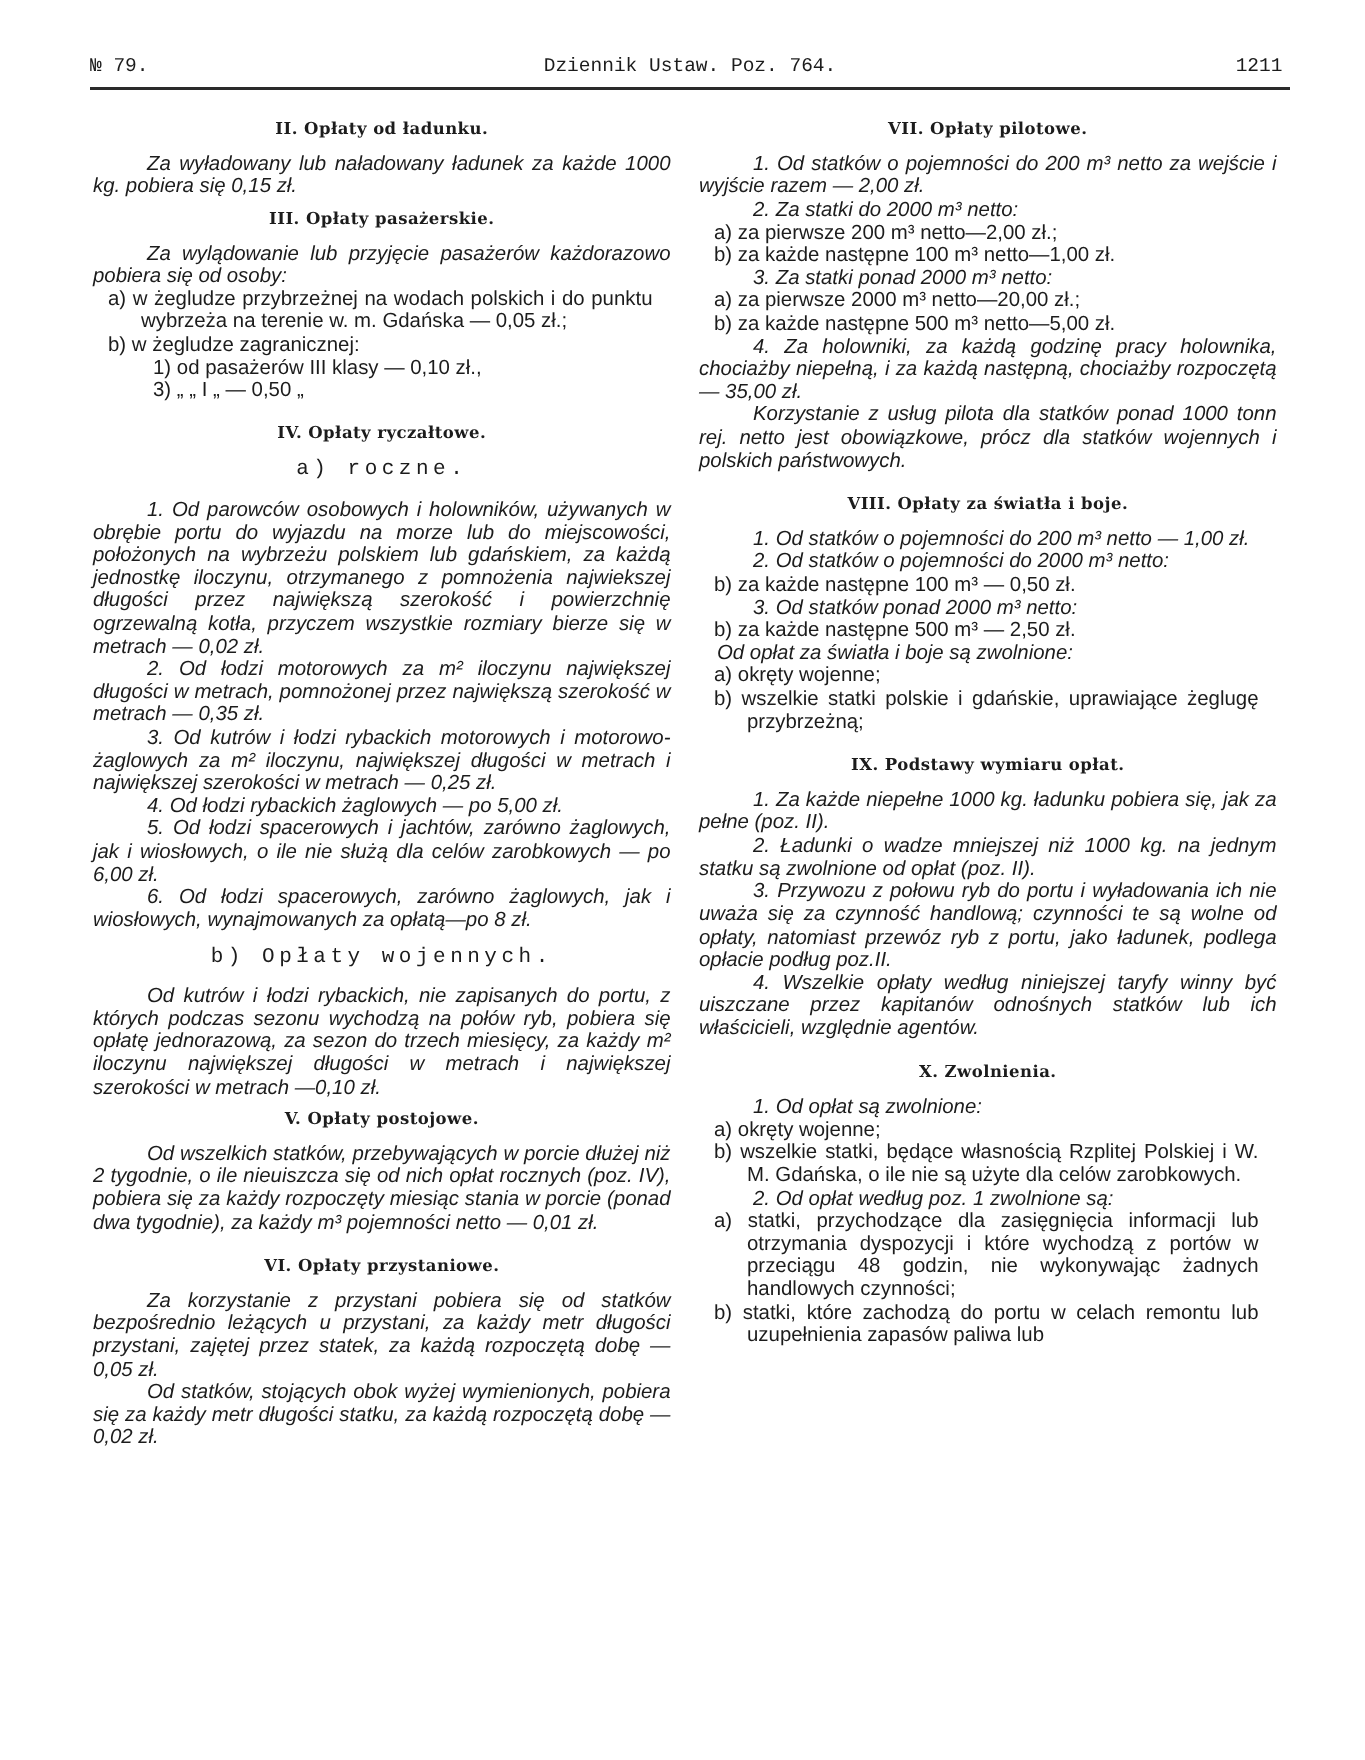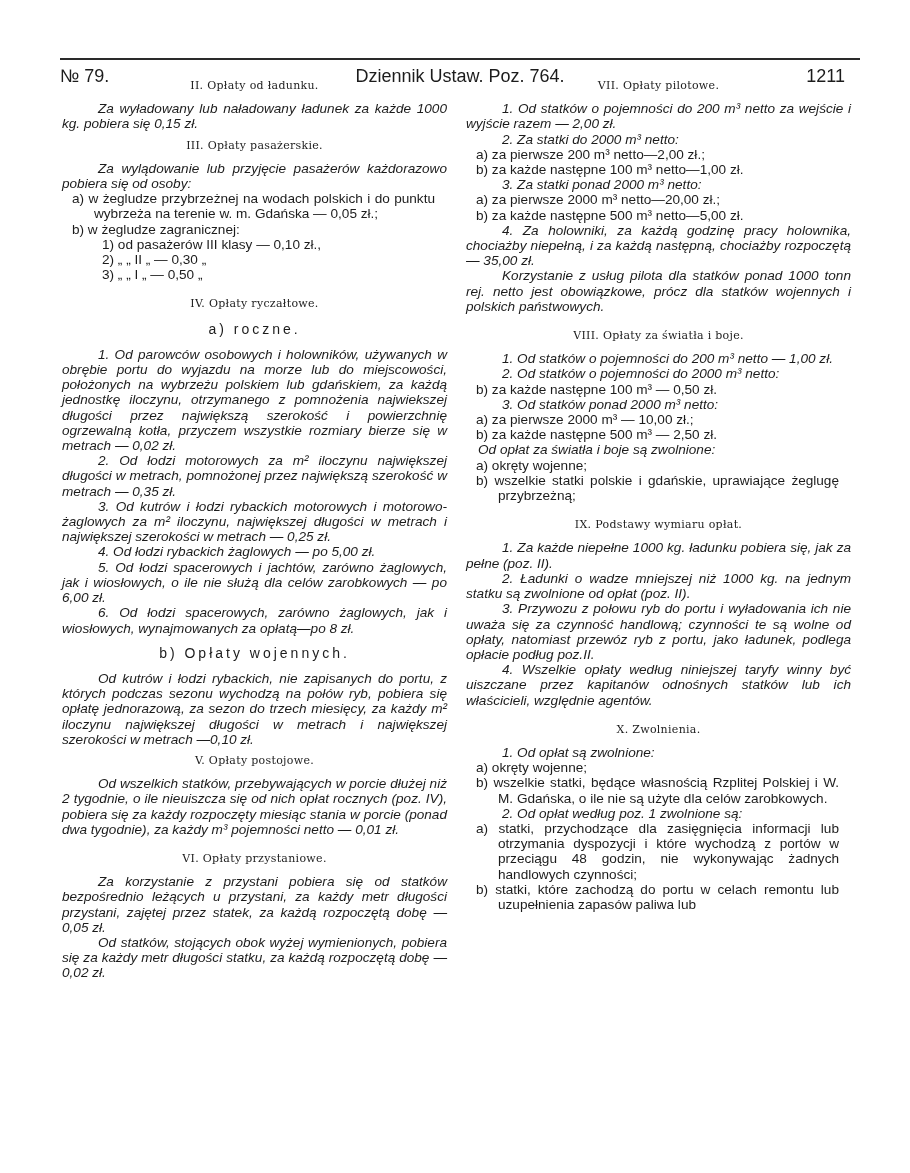--- a/index.html
+++ b/index.html
@@ -1,31 +1,31 @@
 <!DOCTYPE html>
 <html><head>
 <meta charset="utf-8">
 <style>
   html, body { margin:0; padding:0; background:#ffffff; }
   body { width:910px; height:1173px; position:relative; overflow:hidden;
          font-family:"DejaVu Serif", "Liberation Serif", serif; color:#1c1c1c; }
   .header { position:absolute; left:60px; top:36px; width:800px; height:18px;
-            font-family:Liberation Sans, sans-serif; font-size:18px;margin-top:30px; }
+            font-family:Liberation Mono, monospace; font-size:13px; }
   .header span { position:absolute; top:0; }
   .hdr-left { left:0; }
   .hdr-center { left:0; width:800px; text-align:center; }
-  .hdr-right { right:15px; }
+  .hdr-right { right:5px; }
   .rule { position:absolute; left:60px; top:58px; width:800px; height:2px; background:#2a2a2a; }
   .col { position:absolute; top:72px; font-family:"Liberation Sans", sans-serif;
          font-size:13.6px; line-height:15.2px; text-align:justify; }
   .col-left { left:62px; width:385px; }
   .col-right { left:466px; width:385px; }
-  .h { text-align:center; font-weight:normal; font-size:11px; letter-spacing:0.3px;
+  .h { text-align:center; font-weight:bold; font-size:11px; letter-spacing:0.3px;
        font-family:"DejaVu Serif", serif; margin:6px 0 8px 0; }
-  .h.big { font-size:14px; letter-spacing:3px; font-weight:normal; font-family:Liberation Sans, sans-serif; margin:10px 0 10px 0; }
+  .h.big { font-size:14px; letter-spacing:3px; font-weight:normal; font-family:Liberation Mono, monospace; margin:10px 0 10px 0; }
   .p { text-indent:36px; margin:0;font-style:italic; }
   .li { padding-left:22px; text-indent:-22px; margin:0 12px 0 10px; }
   .li2 { padding-left:22px; text-indent:-22px; margin:0 0 0 40px; }
   .gap { height:8px; }
 </style>
 </head>
 <body>
 
 <div class="header">
   <span class="hdr-left">№ 79.</span>
@@ -35,21 +35,20 @@
 <div class="rule"></div>
 
 <div class="col col-left">
   <div class="h">II. Opłaty od ładunku.</div>
   <p class="p">Za wyładowany lub naładowany ładunek za każde 1000 kg. pobiera się 0,15 zł.</p>
   <div class="h">III. Opłaty pasażerskie.</div>
   <p class="p">Za wylądowanie lub przyjęcie pasażerów każdorazowo pobiera się od osoby:</p>
   <p class="li">a) w żegludze przybrzeżnej na wodach polskich i do punktu wybrzeża na terenie w. m. Gdańska — 0,05 zł.;</p>
   <p class="li">b) w żegludze zagranicznej:</p>
   <p class="li2">1) od pasażerów III klasy — 0,10 zł.,</p>
-  <p class="li2">2) „ „ II „ — 0,30 „</p>
   <p class="li2">3) „ „ I „ — 0,50 „</p>
   <div class="gap"></div>
   <div class="h">IV. Opłaty ryczałtowe.</div>
   <div class="h big">a) roczne.</div>
   <p class="p">1. Od parowców osobowych i holowników, używanych w obrębie portu do wyjazdu na morze lub do miejscowości, położonych na wybrzeżu polskiem lub gdańskiem, za każdą jednostkę iloczynu, otrzymanego z pomnożenia najwiekszej długości przez największą szerokość i powierzchnię ogrzewalną kotła, przyczem wszystkie rozmiary bierze się w metrach — 0,02 zł.</p>
   <p class="p">2. Od łodzi motorowych za m² iloczynu największej długości w metrach, pomnożonej przez największą szerokość w metrach — 0,35 zł.</p>
   <p class="p">3. Od kutrów i łodzi rybackich motorowych i motorowo-żaglowych za m² iloczynu, największej długości w metrach i największej szerokości w metrach — 0,25 zł.</p>
   <p class="p">4. Od łodzi rybackich żaglowych — po 5,00 zł.</p>
   <p class="p">5. Od łodzi spacerowych i jachtów, zarówno żaglowych, jak i wiosłowych, o ile nie służą dla celów zarobkowych — po 6,00 zł.</p>
   <p class="p">6. Od łodzi spacerowych, zarówno żaglowych, jak i wiosłowych, wynajmowanych za opłatą—po 8 zł.</p>
@@ -73,21 +72,20 @@
   <p class="li">a) za pierwsze 2000 m³ netto—20,00 zł.;</p>
   <p class="li">b) za każde następne 500 m³ netto—5,00 zł.</p>
   <p class="p">4. Za holowniki, za każdą godzinę pracy holownika, chociażby niepełną, i za każdą następną, chociażby rozpoczętą — 35,00 zł.</p>
   <p class="p">Korzystanie z usług pilota dla statków ponad 1000 tonn rej. netto jest obowiązkowe, prócz dla statków wojennych i polskich państwowych.</p>
   <div class="gap"></div>
   <div class="h">VIII. Opłaty za światła i boje.</div>
   <p class="p">1. Od statków o pojemności do 200 m³ netto — 1,00 zł.</p>
   <p class="p">2. Od statków o pojemności do 2000 m³ netto:</p>
   <p class="li">b) za każde następne 100 m³ — 0,50 zł.</p>
   <p class="p">3. Od statków ponad 2000 m³ netto:</p>
-  <p class="li">a) za pierwsze 2000 m³ — 10,00 zł.;</p>
   <p class="li">b) za każde następne 500 m³ — 2,50 zł.</p>
   <p class="p" style="text-indent:12px">Od opłat za światła i boje są zwolnione:</p>
   <p class="li">a) okręty wojenne;</p>
   <p class="li">b) wszelkie statki polskie i gdańskie, uprawiające żeglugę przybrzeżną;</p>
   <div class="gap"></div>
   <div class="h">IX. Podstawy wymiaru opłat.</div>
   <p class="p">1. Za każde niepełne 1000 kg. ładunku pobiera się, jak za pełne (poz. II).</p>
   <p class="p">2. Ładunki o wadze mniejszej niż 1000 kg. na jednym statku są zwolnione od opłat (poz. II).</p>
   <p class="p">3. Przywozu z połowu ryb do portu i wyładowania ich nie uważa się za czynność handlową; czynności te są wolne od opłaty, natomiast przewóz ryb z portu, jako ładunek, podlega opłacie podług poz.II.</p>
   <p class="p">4. Wszelkie opłaty według niniejszej taryfy winny być uiszczane przez kapitanów odnośnych statków lub ich właścicieli, względnie agentów.</p>

